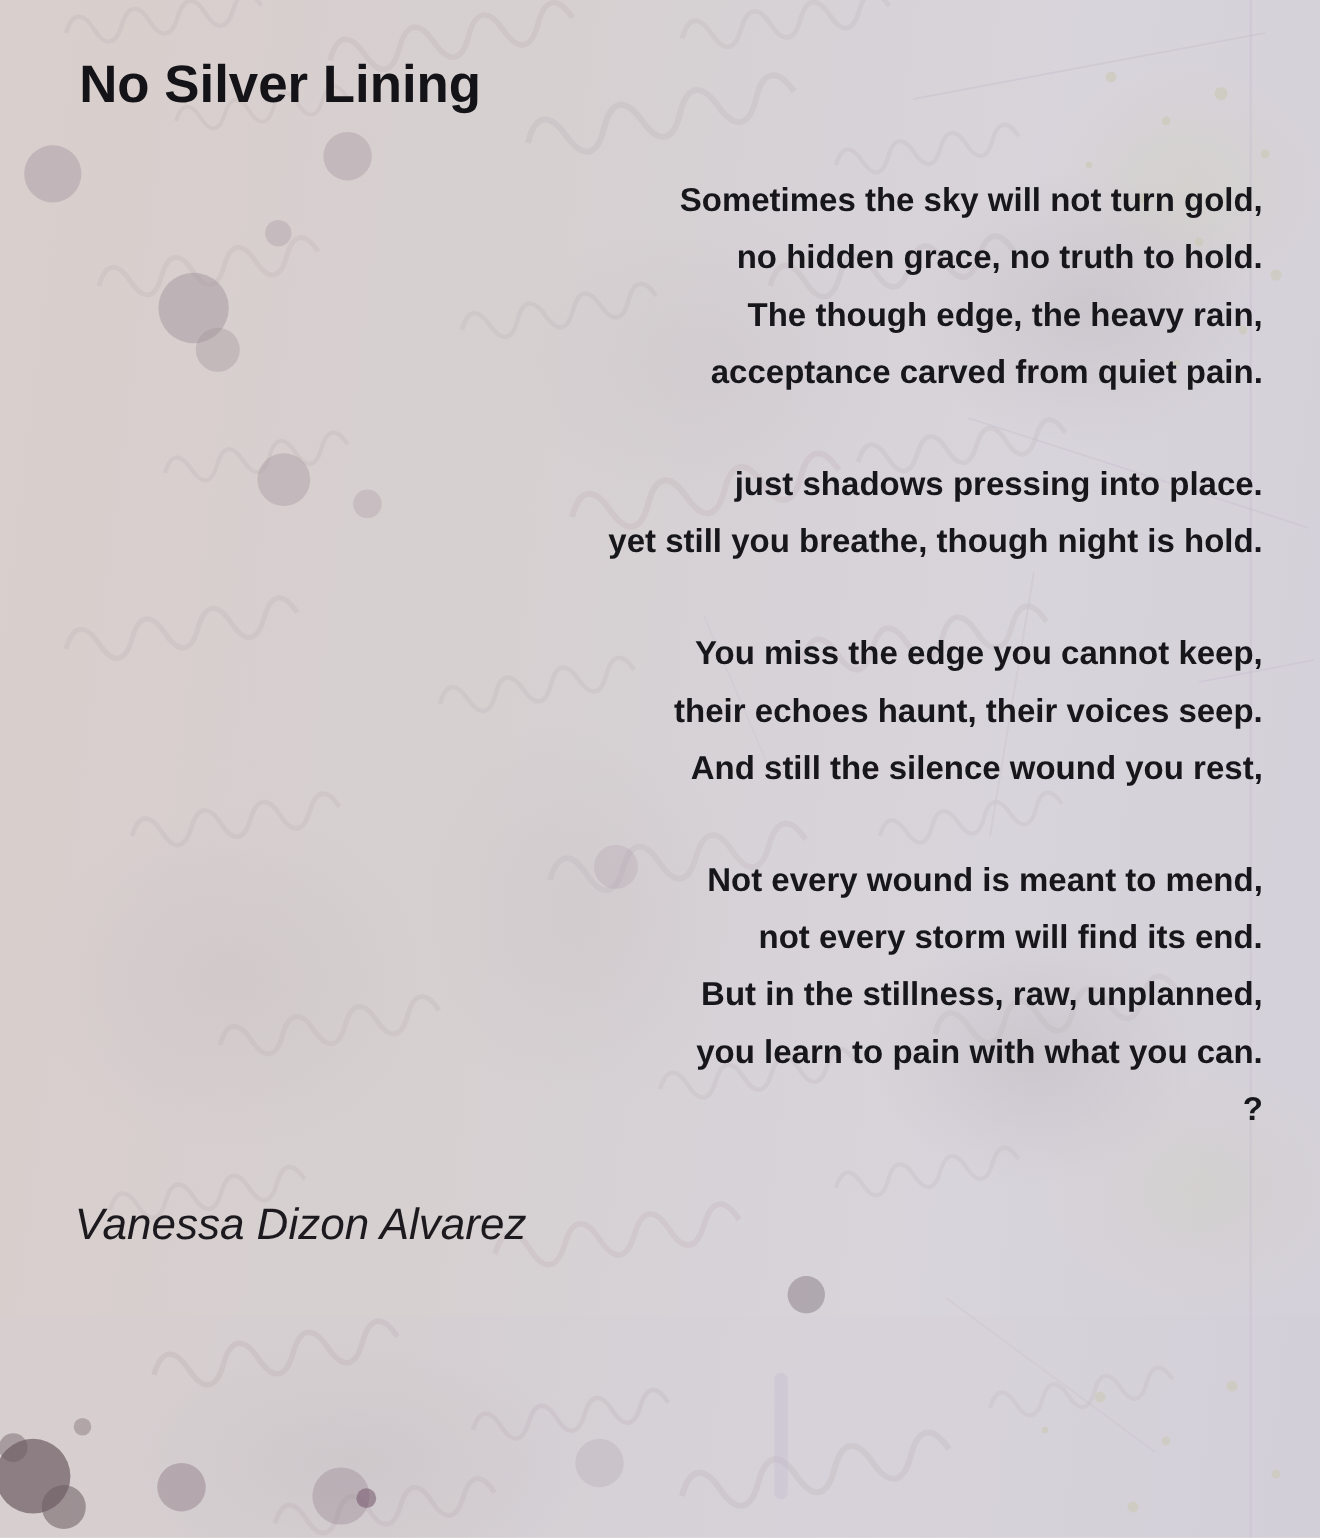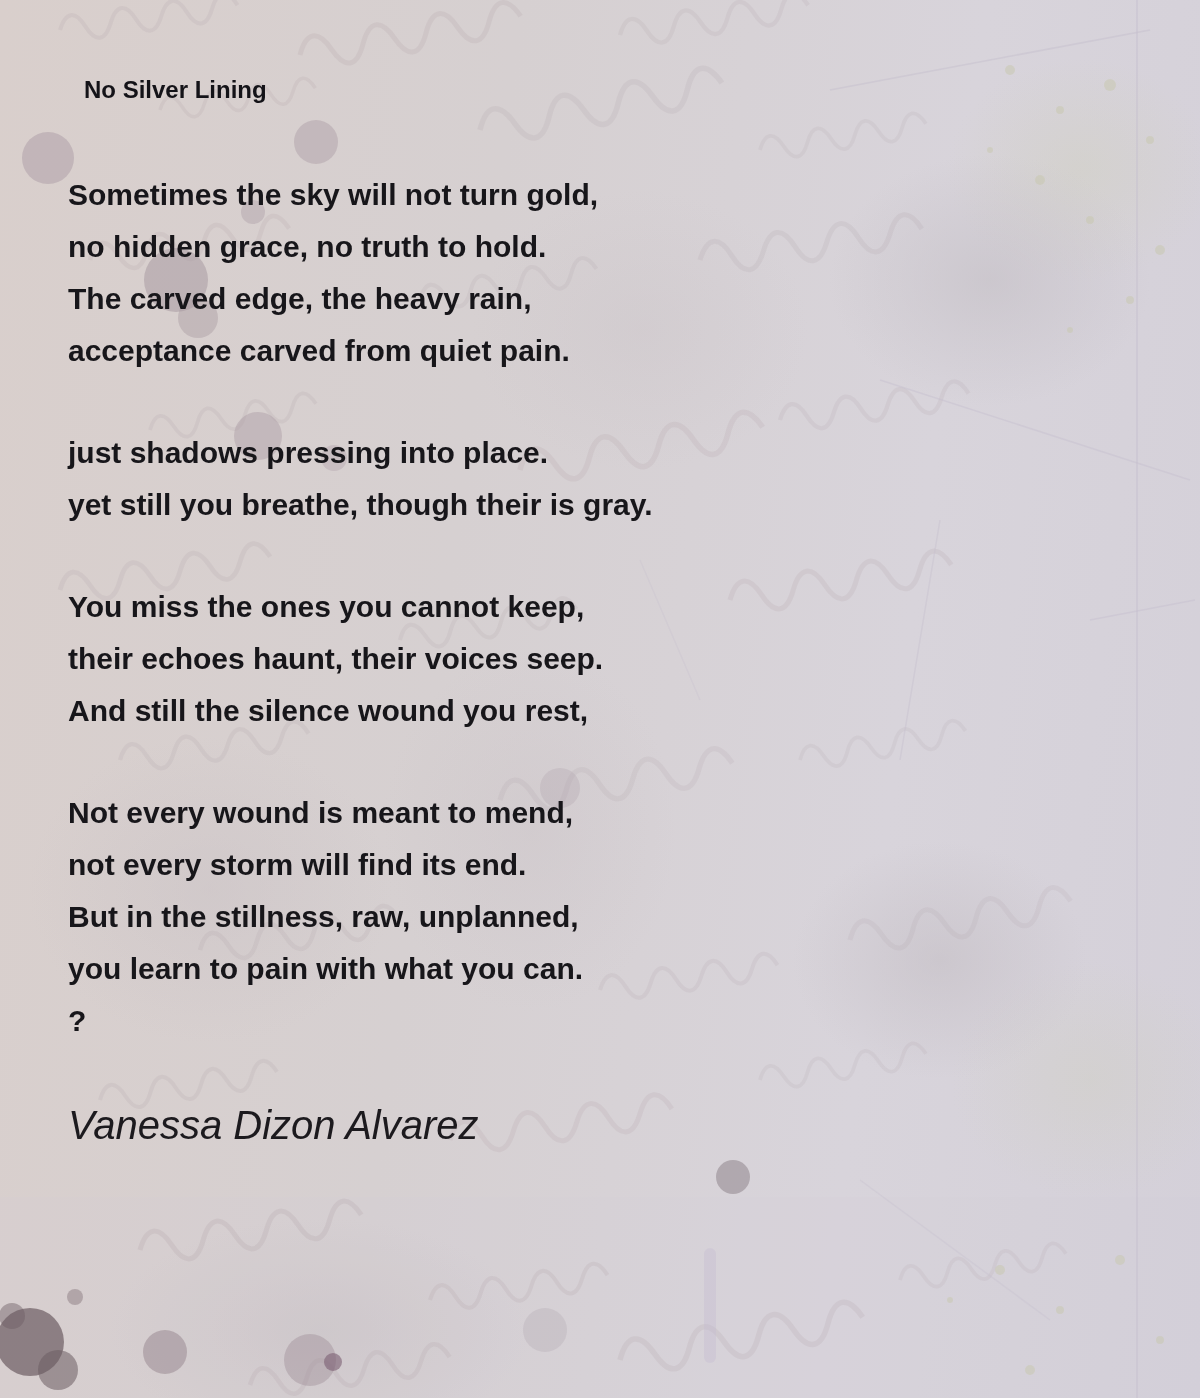--- a/index.html
+++ b/index.html
@@ -22,29 +22,29 @@
       radial-gradient(ellipse 240px 200px at 640px 330px,  rgba(202,195,199,0.35), rgba(202,195,199,0) 70%),
       radial-gradient(ellipse 300px 160px at 320px 1330px, rgba(194,186,190,0.40), rgba(194,186,190,0) 70%),
       linear-gradient(97deg, #d9cfcc 0%, #d6d0d1 38%, #d8d4db 72%, #d4d0d9 100%);
   }
 
   .texture-svg { position: absolute; left: 0; top: 0; display: block; }
 
   .content { position: absolute; left: 68px; top: 0; width: 1080px; }
 
   .title {
-    margin: 16px;
+    margin: 4px;
     padding-top: 44px;
-    font-size: 24px;
+    font-size: 48px;
     line-height: 60px;
     font-weight: bold;
     color: #141318;
   }
 
-  .poem { margin-top: 49px; }
+  .poem { margin-top: 49px; text-align: right; }
   .stanza { margin: 0 0 50px 0; }
   .line {
     font-size: 30px;
     line-height: 52px;
     font-weight: bold;
     color: #17161a;
     white-space: nowrap;
   }
 
   .author {
@@ -151,31 +151,31 @@
     </g>
   </svg>
 
   <div class="content">
     <h1 class="title">No Silver Lining</h1>
 
     <div class="poem">
       <div class="stanza">
         <div class="line">Sometimes the sky will not turn gold,</div>
         <div class="line">no hidden grace, no truth to hold.</div>
-        <div class="line">The carved edge, the heavy rain,</div>
+        <div class="line">The though edge, the heavy rain,</div>
         <div class="line">acceptance carved from quiet pain.</div>
       </div>
 
       <div class="stanza">
         <div class="line">just shadows pressing into place.</div>
-        <div class="line">yet still you breathe, though their is gray.</div>
+        <div class="line">yet still you breathe, though night is hold.</div>
       </div>
 
       <div class="stanza">
-        <div class="line">You miss the ones you cannot keep,</div>
+        <div class="line">You miss the edge you cannot keep,</div>
         <div class="line">their echoes haunt, their voices seep.</div>
         <div class="line">And still the silence wound you rest,</div>
       </div>
 
       <div class="stanza">
         <div class="line">Not every wound is meant to mend,</div>
         <div class="line">not every storm will find its end.</div>
         <div class="line">But in the stillness, raw, unplanned,</div>
         <div class="line">you learn to pain with what you can.</div>
         <div class="line">?</div>

